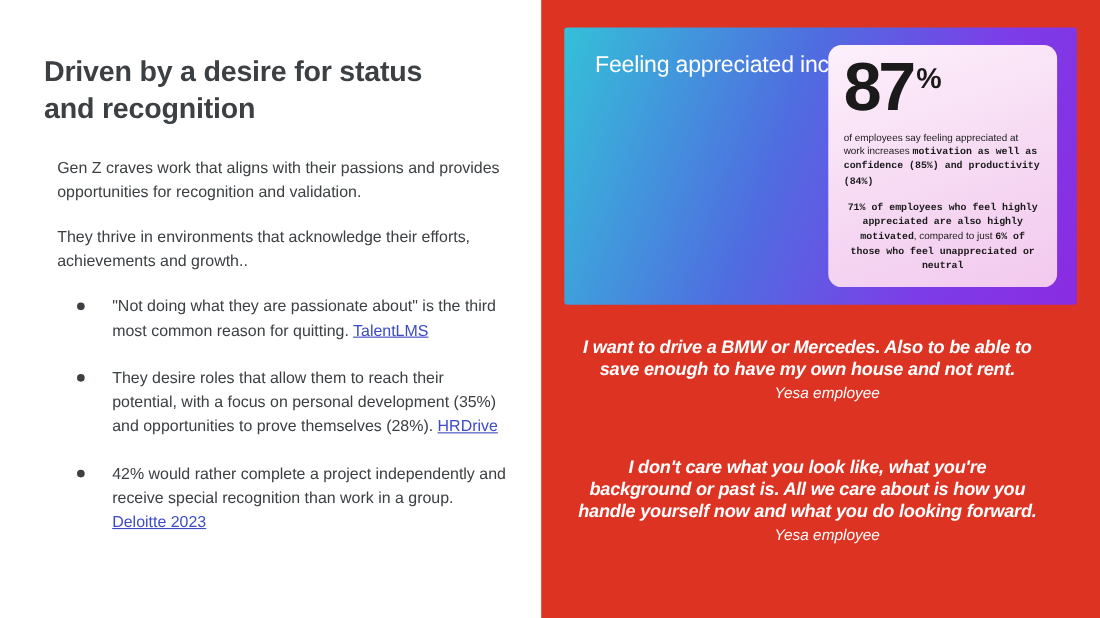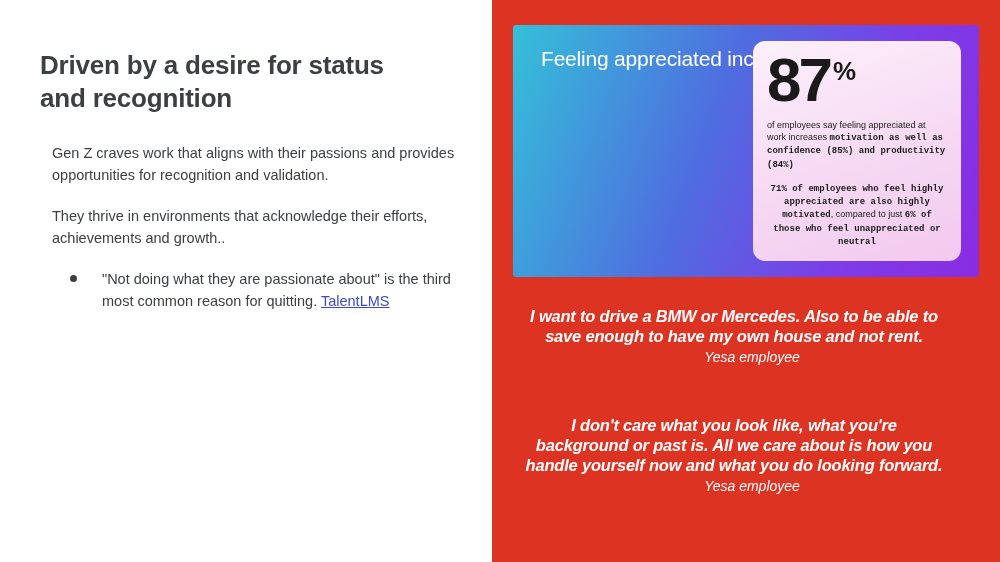--- a/index.html
+++ b/index.html
@@ -182,20 +182,28 @@
     <h1 class="headline">Driven by a desire for status and recognition</h1>
 
     <div class="body-copy">
       <p class="para">Gen Z craves work that aligns with their passions and provides opportunities for recognition and validation.</p>
       <p class="para">They thrive in environments that acknowledge their efforts, achievements and growth..</p>
 
       <ul class="bullets">
         <li>
           <span class="dot"></span>
           <span>"Not doing what they are passionate about" is the third most common reason for quitting. </span><a class="src-link" href="#">TalentLMS</a>
+        </li>
+        <li>
+          <span class="dot"></span>
+          <span>They desire roles that allow them to reach their potential, with a focus on personal development (35%) and opportunities to prove themselves (28%). </span><a class="src-link" href="#">HRDrive</a>
+        </li>
+        <li>
+          <span class="dot"></span>
+          <span>42% would rather complete a project independently and receive special recognition than work in a group. </span><a class="src-link" href="#">Deloitte 2023</a>
         </li>
       </ul>
     </div>
   </div>
 
   <div class="right-panel">
 
     <div class="card">
       <div class="card-title"><span>Feeling appreciated increases productivity</span><span class="caret"></span></div>
 

